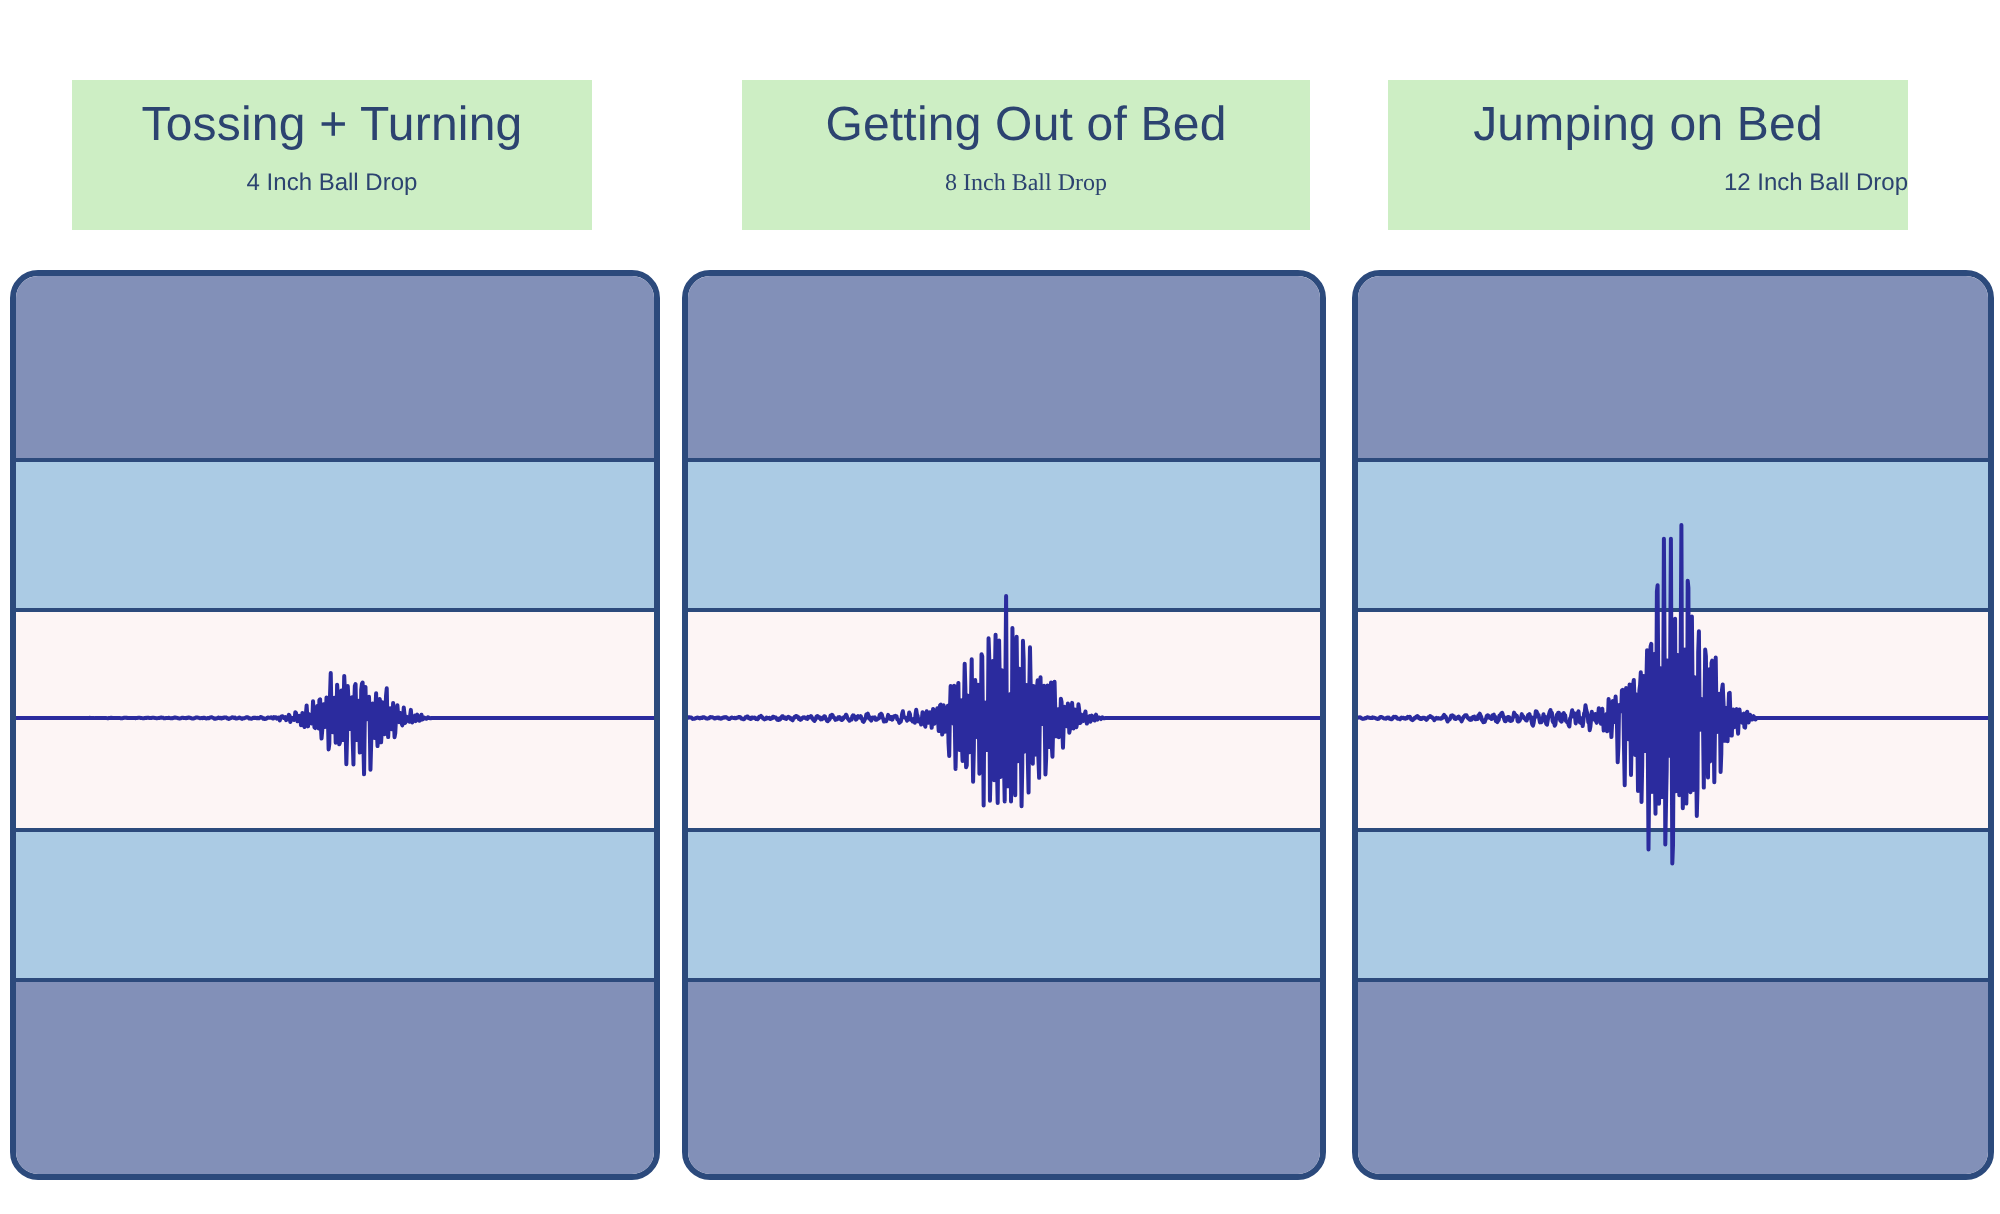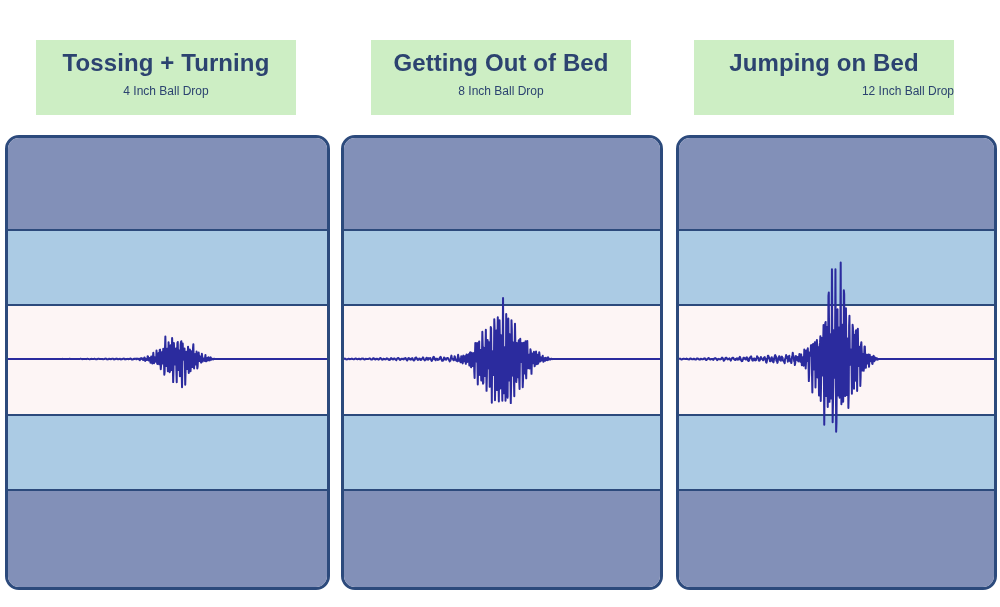--- a/index.html
+++ b/index.html
@@ -19,21 +19,21 @@
   .badge{
     position:absolute;
     background:#cdeec4;
     text-align:center;
     padding:8px 0 10px 0;
     box-sizing:border-box;
   }
   .badge .title{
     display:block;
     font-size:24px;
-    font-weight:bold;
+    font-weight:normal;
     color:#2c4370;
     letter-spacing:.1px;
     line-height:30px;
     white-space:nowrap;
   }
   .badge .sub{
     display:block;
     font-size:12px;
     font-weight:normal;
     color:#2c4370;
@@ -73,23 +73,23 @@
 
 <div class="board">
 
   <div class="headers">
 
     <div class="badge" id="badge-1" style="left: 36px; width: 260px; top: 40px; background: rgb(205, 238, 196);">
       <span class="title" style="color: rgb(44, 67, 112);">Tossing + Turning</span>
       <span class="sub" style="color: rgb(44, 67, 112);">4 Inch Ball Drop</span>
     </div>
 
-    <div class="badge" id="badge-2" style="left: 371px; width: 260px; top: 40px; background: rgb(205, 238, 196);">
+    <div class="badge" id="badge-2" style="left: 371px; width: 284px; top: 40px; background: rgb(205, 238, 196);">
       <span class="title" style="color: rgb(44, 67, 112);">Getting Out of Bed</span>
-      <span class="sub" style="color: rgb(44, 67, 112);">8 Inch Ball Drop</span>
+      <span class="sub" style="color: rgb(44, 67, 112); font-family: Liberation Serif, serif;">8 Inch Ball Drop</span>
     </div>
 
     <div class="badge" id="badge-3" style="left: 694px; width: 260px; top: 40px; background: rgb(205, 238, 196);">
       <span class="title" style="color: rgb(44, 67, 112);">Jumping on Bed</span>
       <span class="sub" style="color: rgb(44, 67, 112); text-align: right;">12 Inch Ball Drop</span>
     </div>
 
   </div>
 
   <div class="panel" id="panel-1" style="left: 5px; width: 325px; border-color: rgb(44, 74, 124);">

